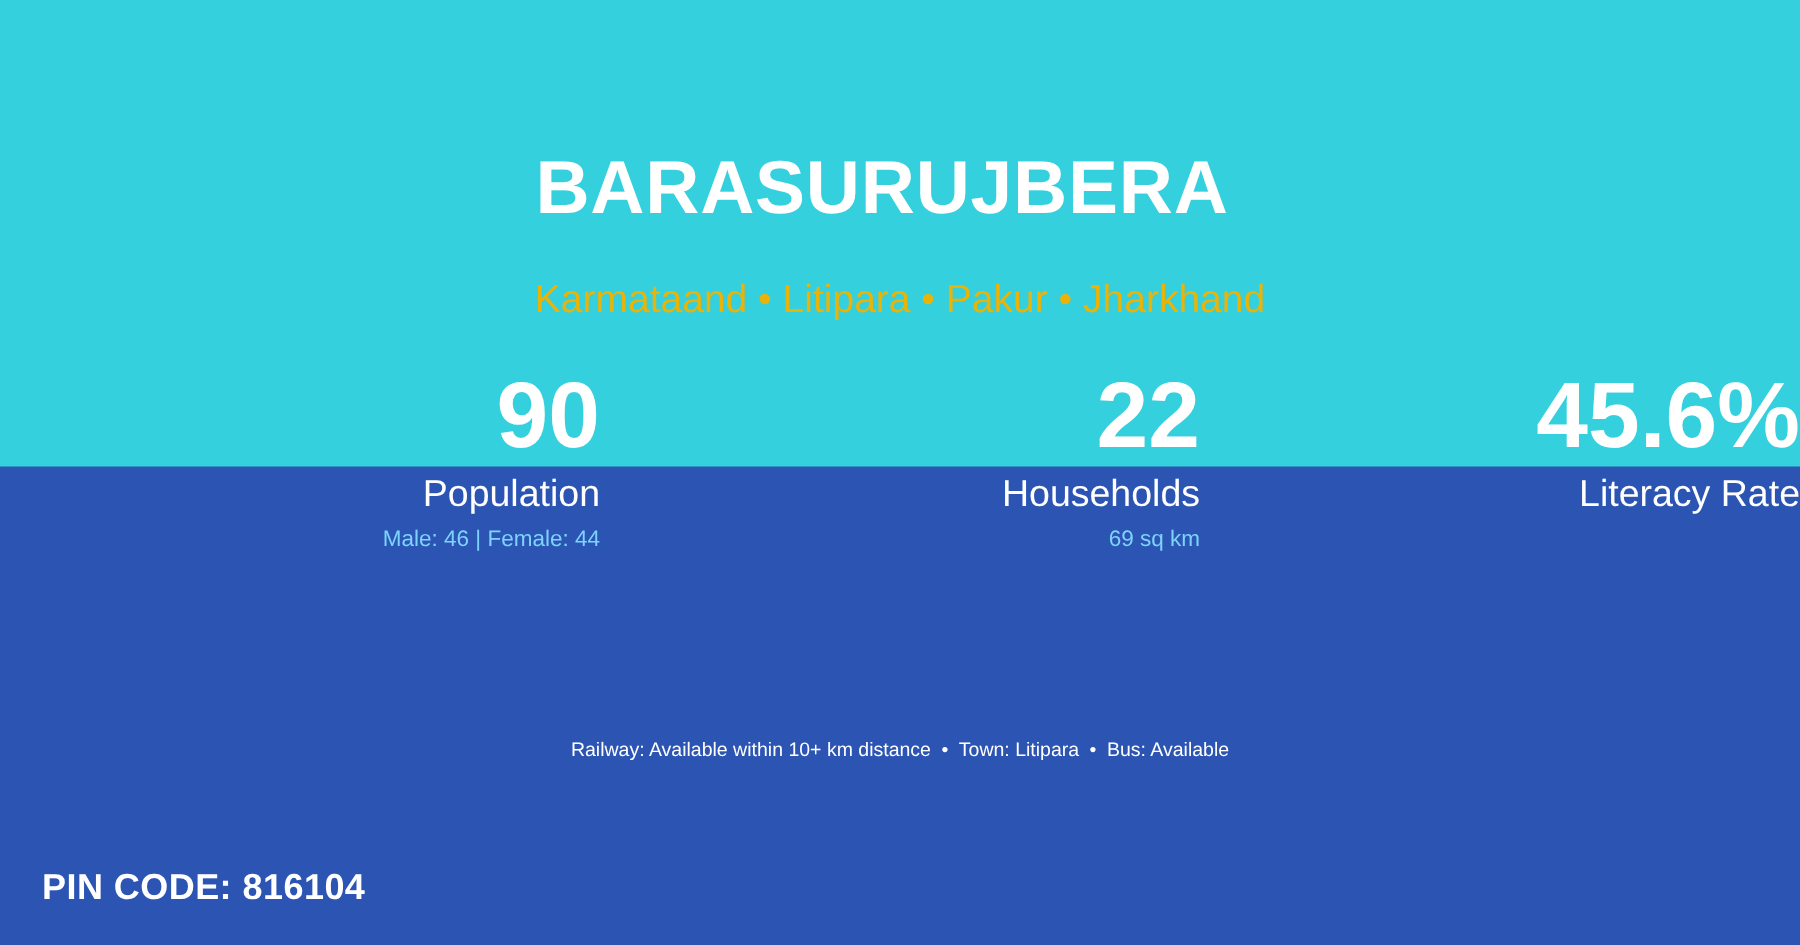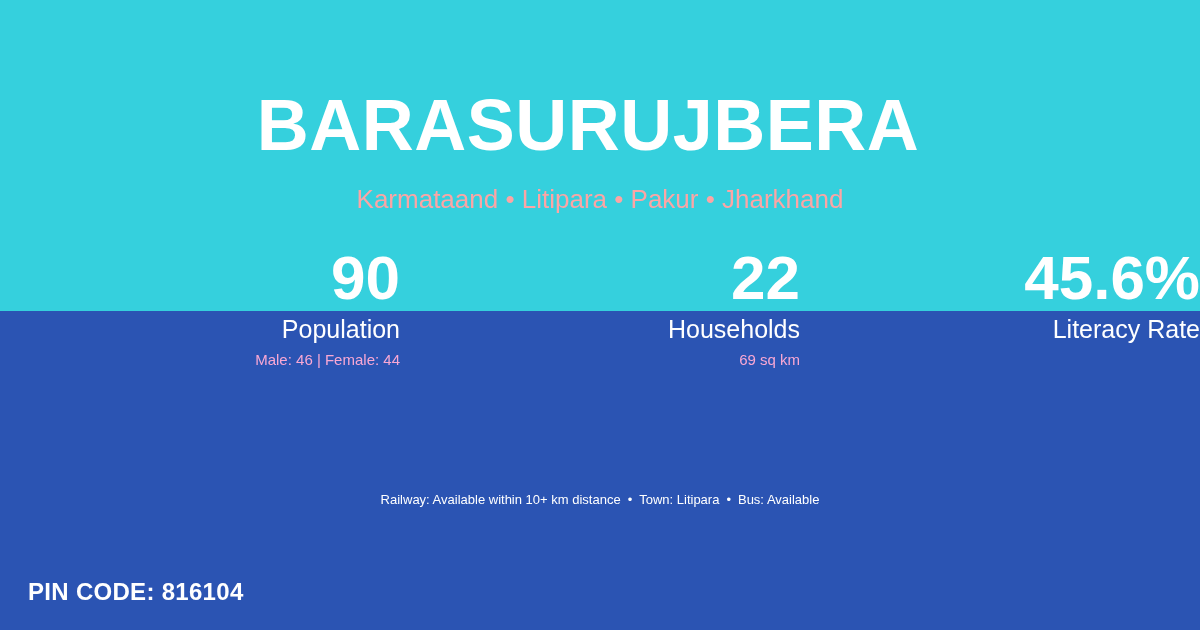--- a/index.html
+++ b/index.html
@@ -40,36 +40,36 @@
     width: 1200px;
     text-align: center;
   }
   .village-title {
     margin: 0;
     padding: 0;
     position: absolute;
     left: 0;
     top: 82px;
     width: 1176px;
-    font-size: 72px;
+    font-size: 50px;
     font-weight: 700;
     line-height: 86px;
     letter-spacing: 0.5px;
     color: #ffffff;
     white-space: nowrap;
   }
   .village-subtitle {
     position: absolute;
     left: 0;
     top: 182px;
     width: 1200px;
     font-size: 26px;
     font-weight: 400;
     line-height: 34px;
-    color: #fca5a5;
+    color: #eab308;
     white-space: nowrap;
   }
 
   
   .stats-row {
     position: absolute;
     left: 0;
     top: 244px;
     width: 1200px;
     display: flex;
@@ -93,21 +93,21 @@
     line-height: 32px;
     color: #ffffff;
     white-space: nowrap;
     padding-left: 16px;
   }
   .stat-sub {
     margin-top: 5px;
     font-size: 15px;
     font-weight: 400;
     line-height: 20px;
-    color: #f9a8d4;
+    color: #7dd3fc;
     white-space: nowrap;
   }
 
   
   .facilities {
     position: absolute;
     left: 0;
     top: 486px;
     width: 1200px;
     text-align: center;

